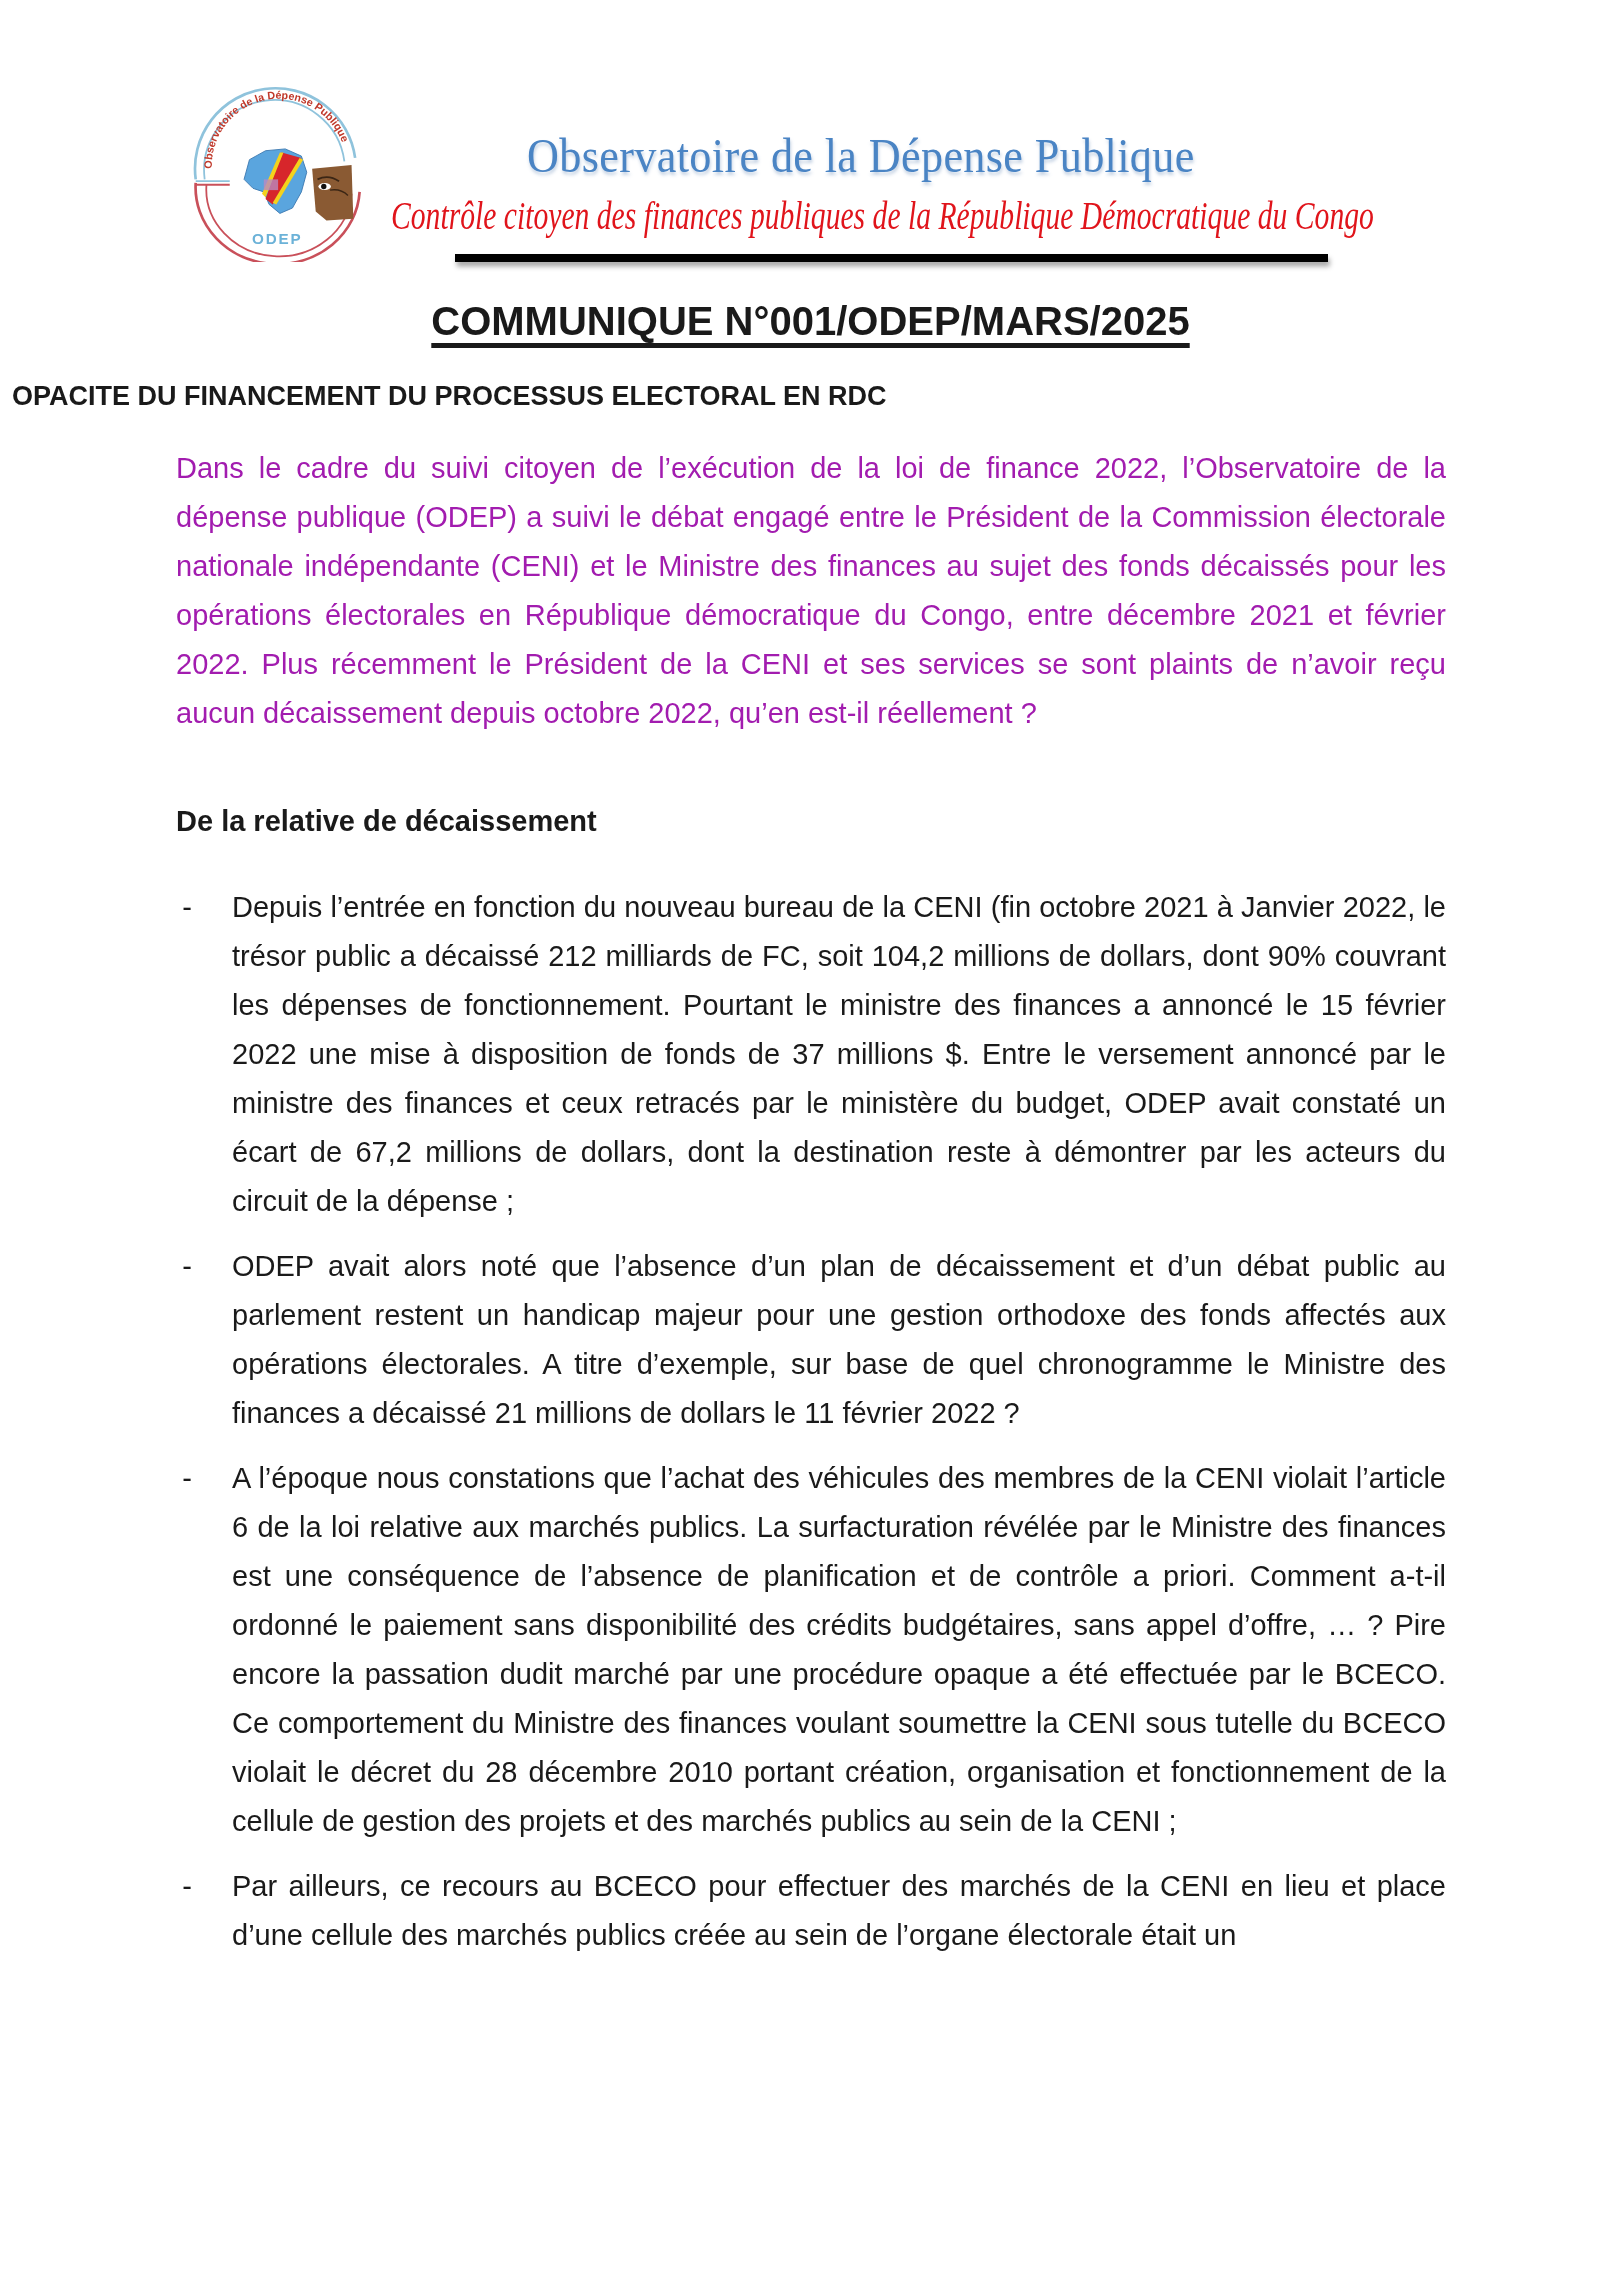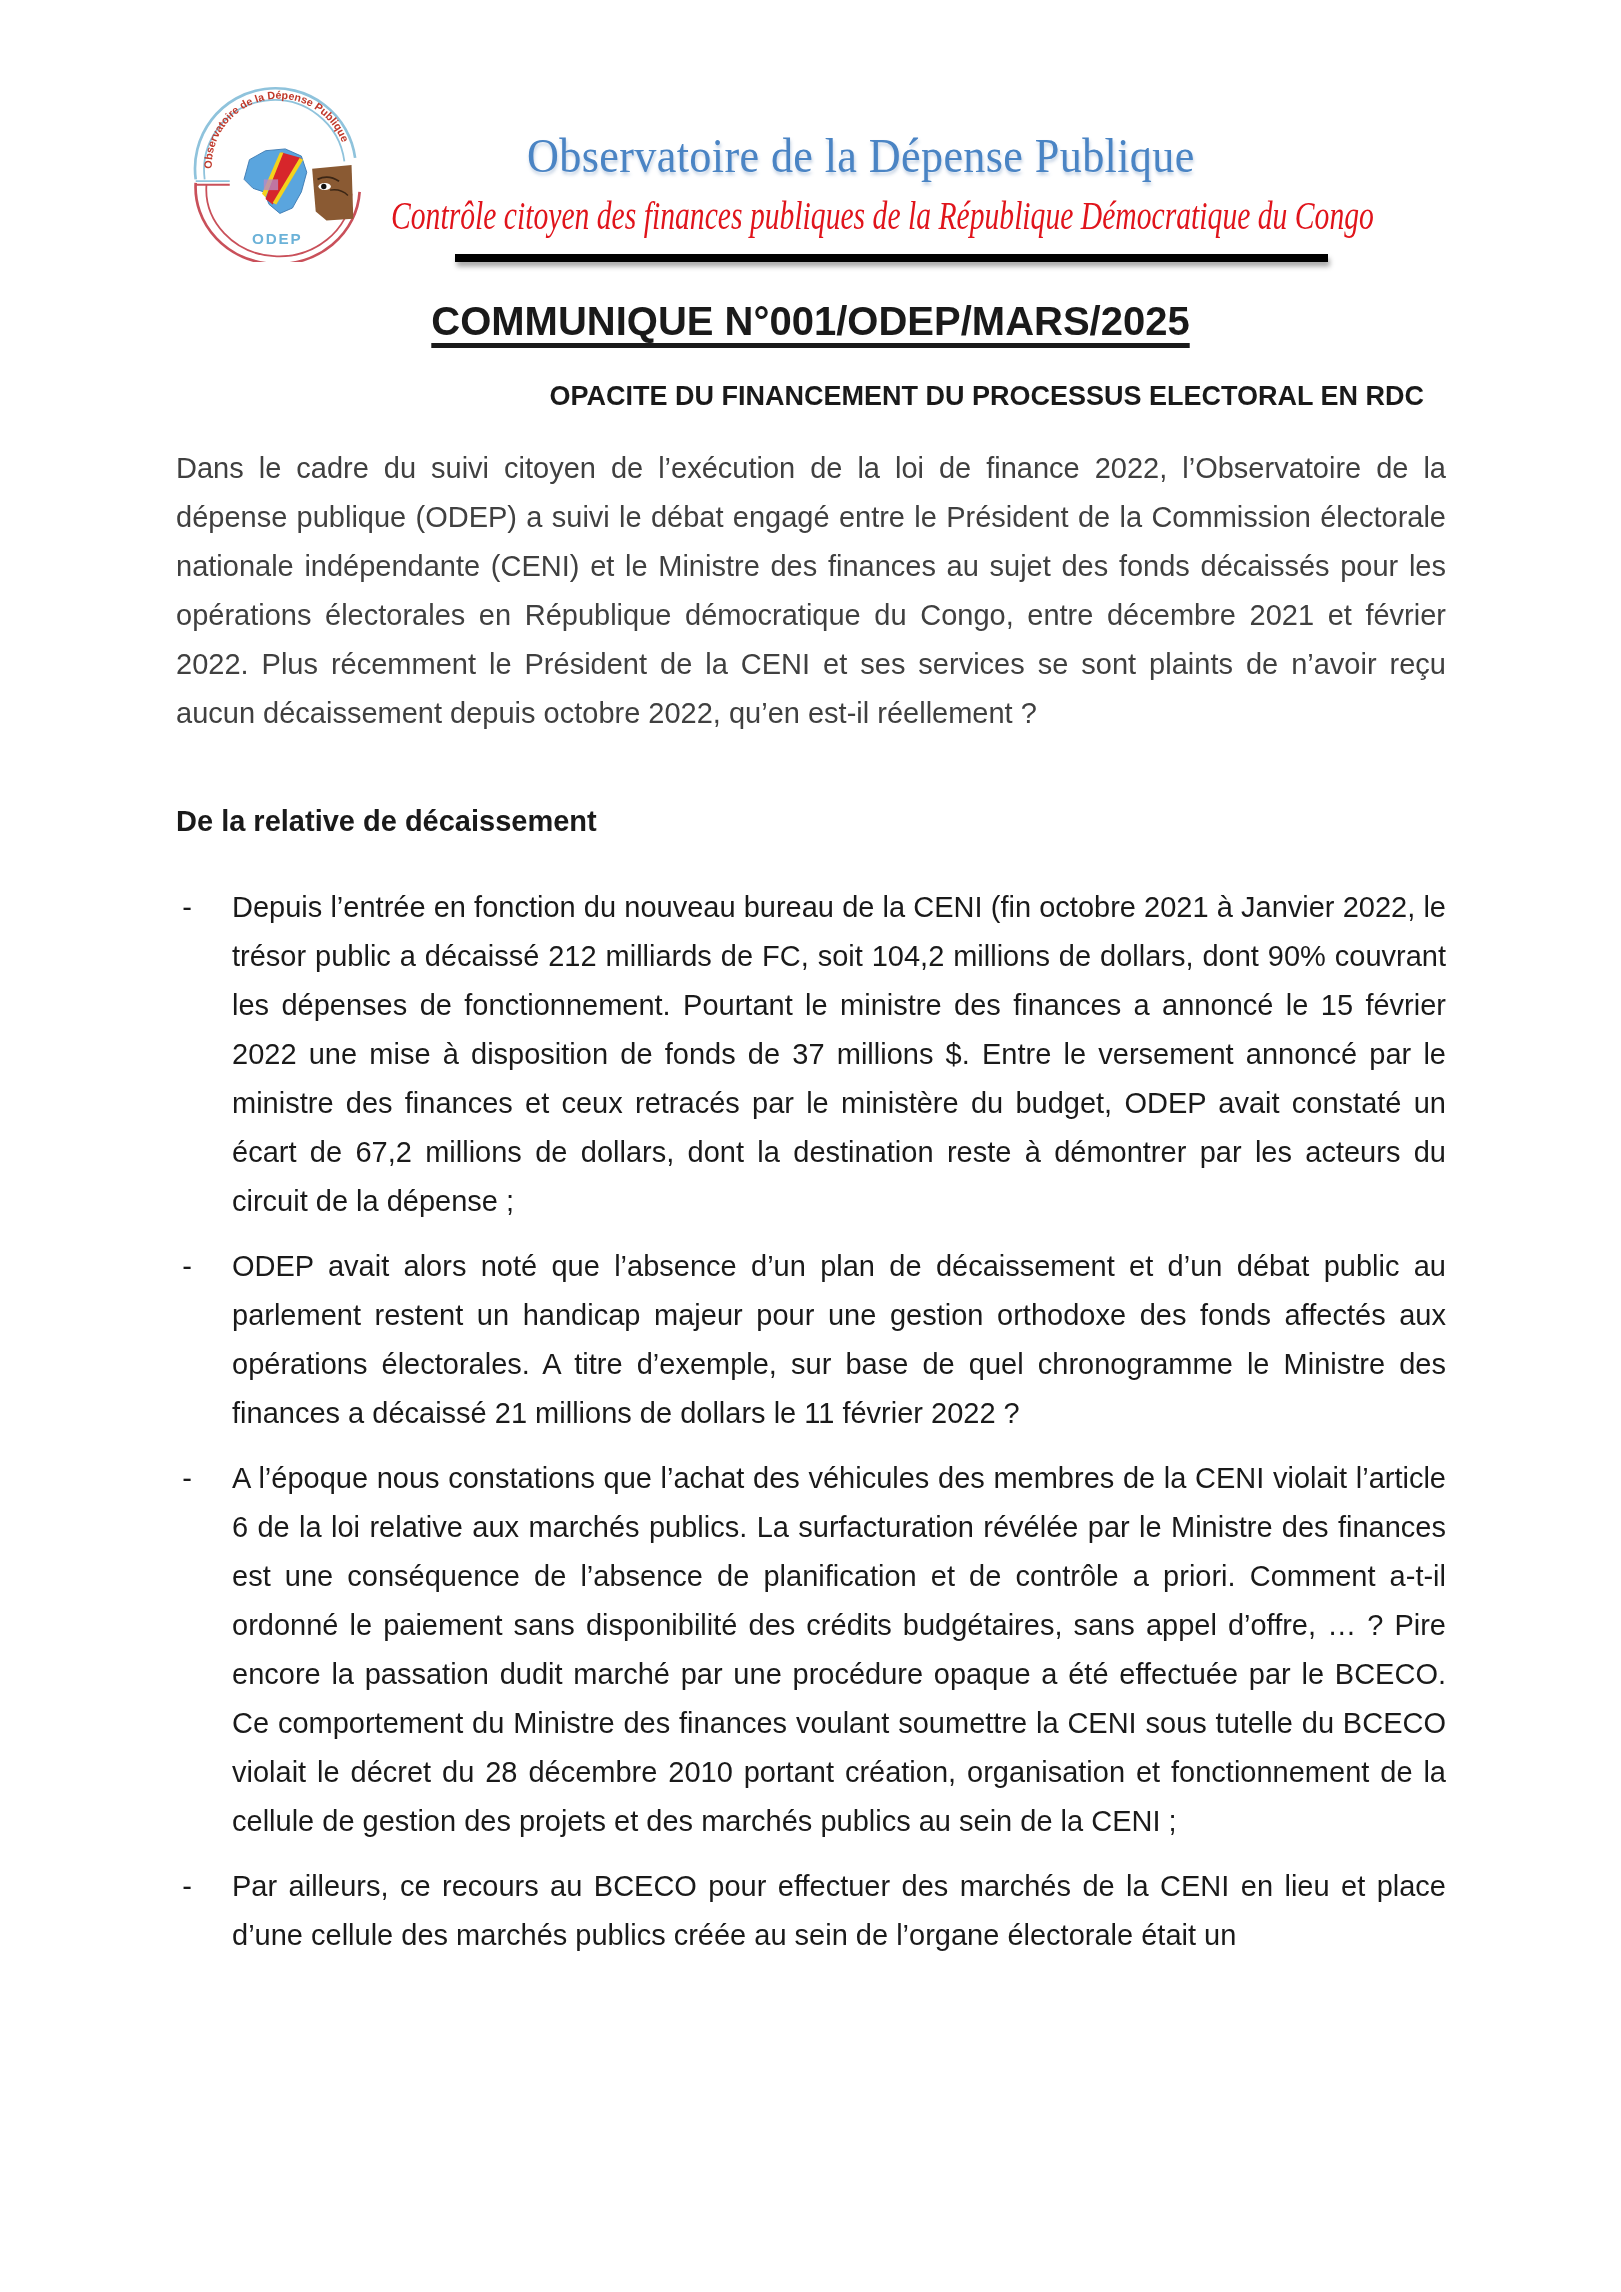--- a/index.html
+++ b/index.html
@@ -16,26 +16,26 @@
     .org-tagline { position: absolute; left: 391px; top: 192px; white-space: nowrap;
                    font-family: "Liberation Serif", serif; font-style: italic; font-size: 39px; line-height: 48px;
                    color: #e0141b; transform: scaleX(0.76); transform-origin: 0 0; }
     .header-rule { position: absolute; left: 455px; top: 254px; width: 873px; height: 8px;
                    background: #000; box-shadow: 1.8px 4.5px 5.4px rgba(0,0,0,0.35); }
 
     
     .doc-title { position: absolute; left: 0; width: 1621px; top: 296px; text-align: center;
                  font-weight: bold; font-size: 40px; line-height: 50px; text-decoration: underline;
                  text-underline-offset: 8px; text-decoration-thickness: 4.5px; color: #1a1a1a; }
-    .doc-subtitle { position: absolute; left: 0; width: 1424px; top: 378px; text-align: right;
+    .doc-subtitle { position: absolute; left: 12px; width: 1424px; top: 378px; text-align: left;
                     font-weight: bold; font-size: 27px; line-height: 36px; color: #1a1a1a; }
 
     
     .body-text { position: absolute; left: 176px; width: 1270px; font-size: 29px; line-height: 49px;
-                 text-align: justify; color: #404040; }
+                 text-align: justify; color: #a21caf; }
     .intro { top: 444px; }
     .section-heading { position: absolute; left: 176px; top: 802px; font-weight: bold; font-size: 29px;
                        line-height: 39px; color: #1a1a1a; }
 
     .bullets { position: absolute; left: 176px; width: 1270px; top: 883px; margin: 0; padding: 0; list-style: none; }
     .bullet { position: relative; padding-left: 56px; font-size: 29px; line-height: 49px;
               text-align: justify; margin: 0 0 16px 0; }
     .bullet-dash { position: absolute; left: 6.3px; top: 0; }
     .bullet-text { display: block; }
   </style>

